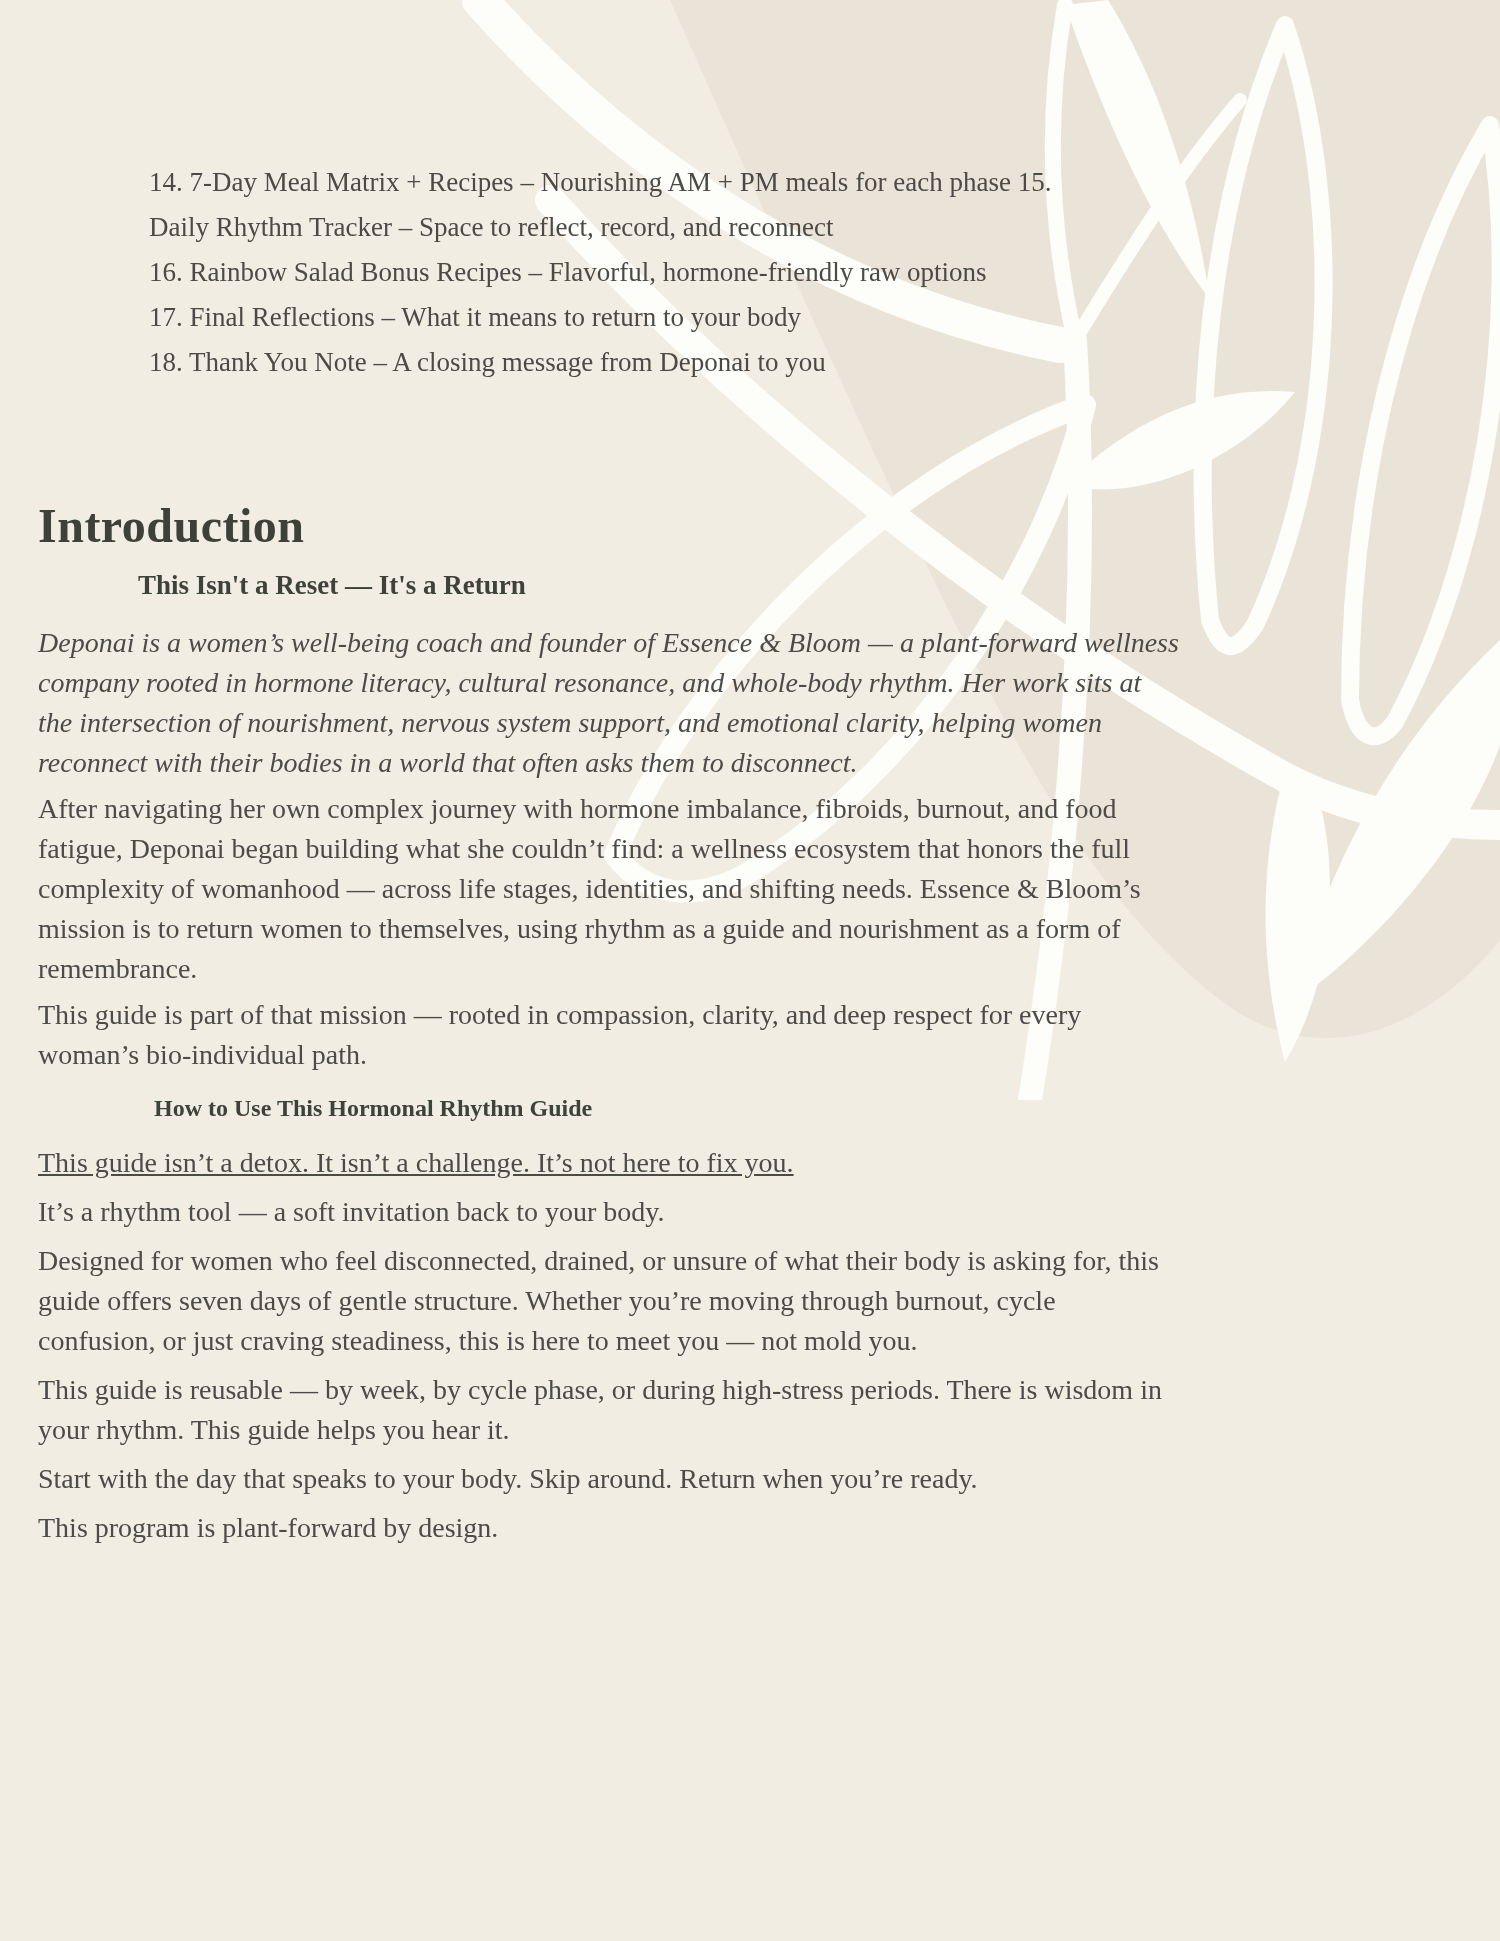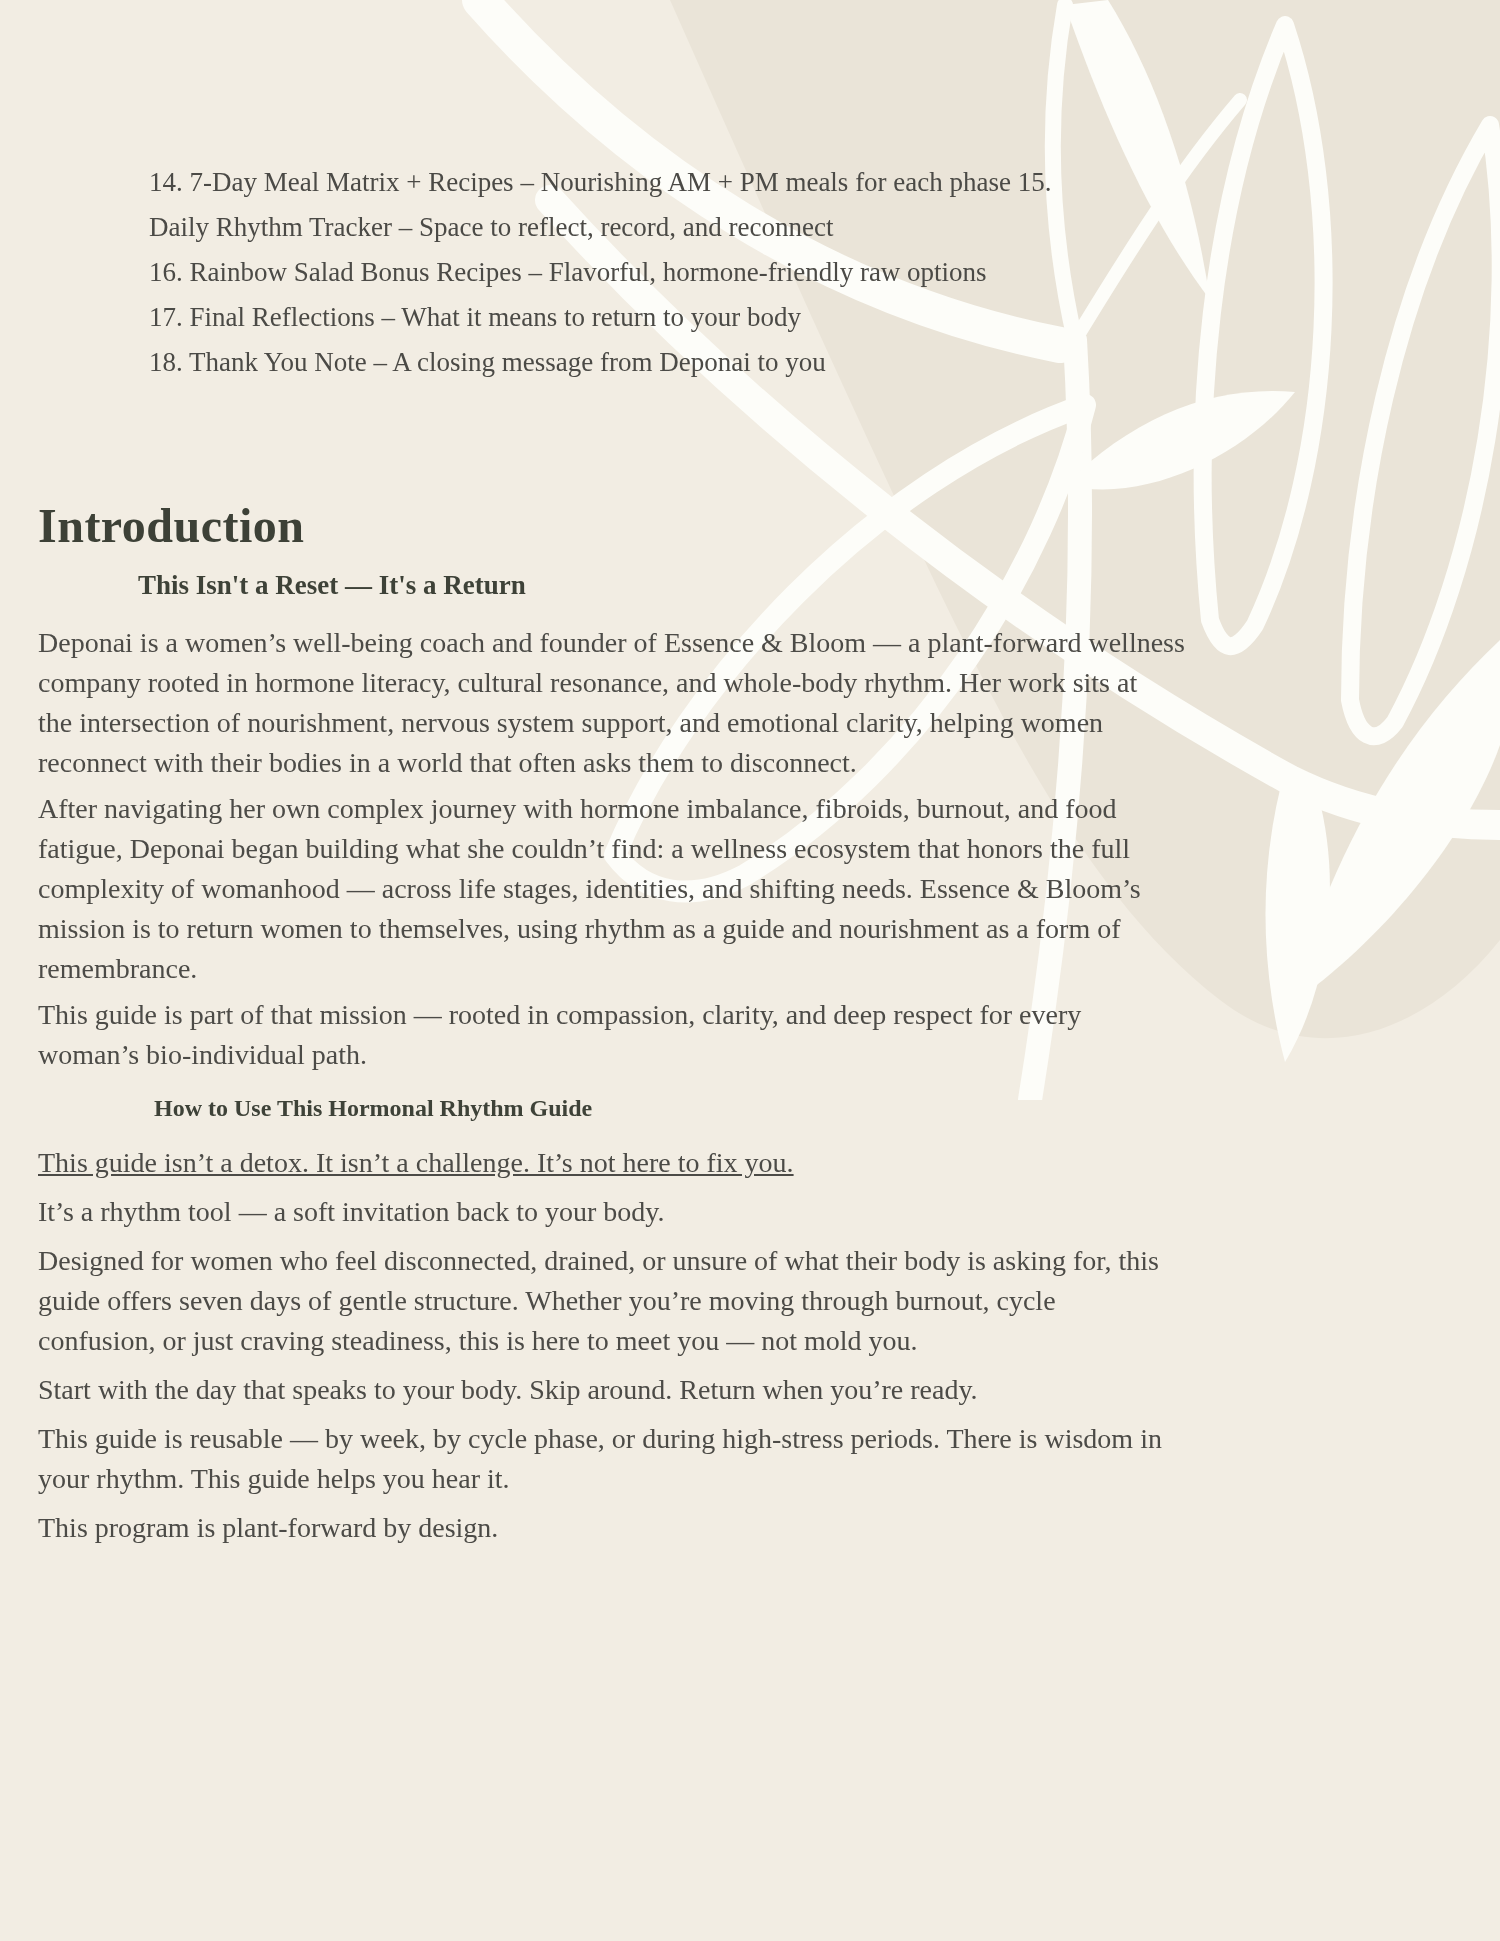--- a/index.html
+++ b/index.html
@@ -42,21 +42,21 @@
     font-size:24px;
     line-height:42px;
     margin:12px 0 0 116px;
   }
   .para{
     font-size:28px;
     line-height:40px;
     margin:0 0 6px 0;
     white-space:pre-line;
   }
-  .para.first{margin-top:18px;}
+  .para.first{margin-top:18px;font-style:italic;}
   .wpara{margin-bottom:9px;}
   .wfirst{margin-top:14px;text-decoration:underline;}
 </style>
 </head>
 <body>
 
 <div class="page">
 
   <svg class="decor" viewBox="0 0 1060 1100" xmlns="http://www.w3.org/2000/svg" aria-hidden="true">
 
@@ -103,19 +103,19 @@
     <p class="para">This guide is part of that mission — rooted in compassion, clarity, and deep respect for every
 woman’s bio-individual path.</p>
 
     <h2 class="section-subtitle sub2">How to Use This Hormonal Rhythm Guide</h2>
 
     <p class="para wpara wfirst">This guide isn’t a detox. It isn’t a challenge. It’s not here to fix you.</p>
     <p class="para wpara">It’s a rhythm tool — a soft invitation back to your body.</p>
     <p class="para wpara">Designed for women who feel disconnected, drained, or unsure of what their body is asking for, this
 guide offers seven days of gentle structure. Whether you’re moving through burnout, cycle
 confusion, or just craving steadiness, this is here to meet you — not mold you.</p>
-    <p class="para wpara">Start with the day that speaks to your body. Skip around. Return when you’re ready.</p>
     <p class="para wpara">This guide is reusable — by week, by cycle phase, or during high-stress periods. There is wisdom in
 your rhythm. This guide helps you hear it.</p>
+    <p class="para wpara">Start with the day that speaks to your body. Skip around. Return when you’re ready.</p>
     <p class="para wpara">This program is plant-forward by design.</p>
 
   </div>
 </div>
 
 </body></html>

